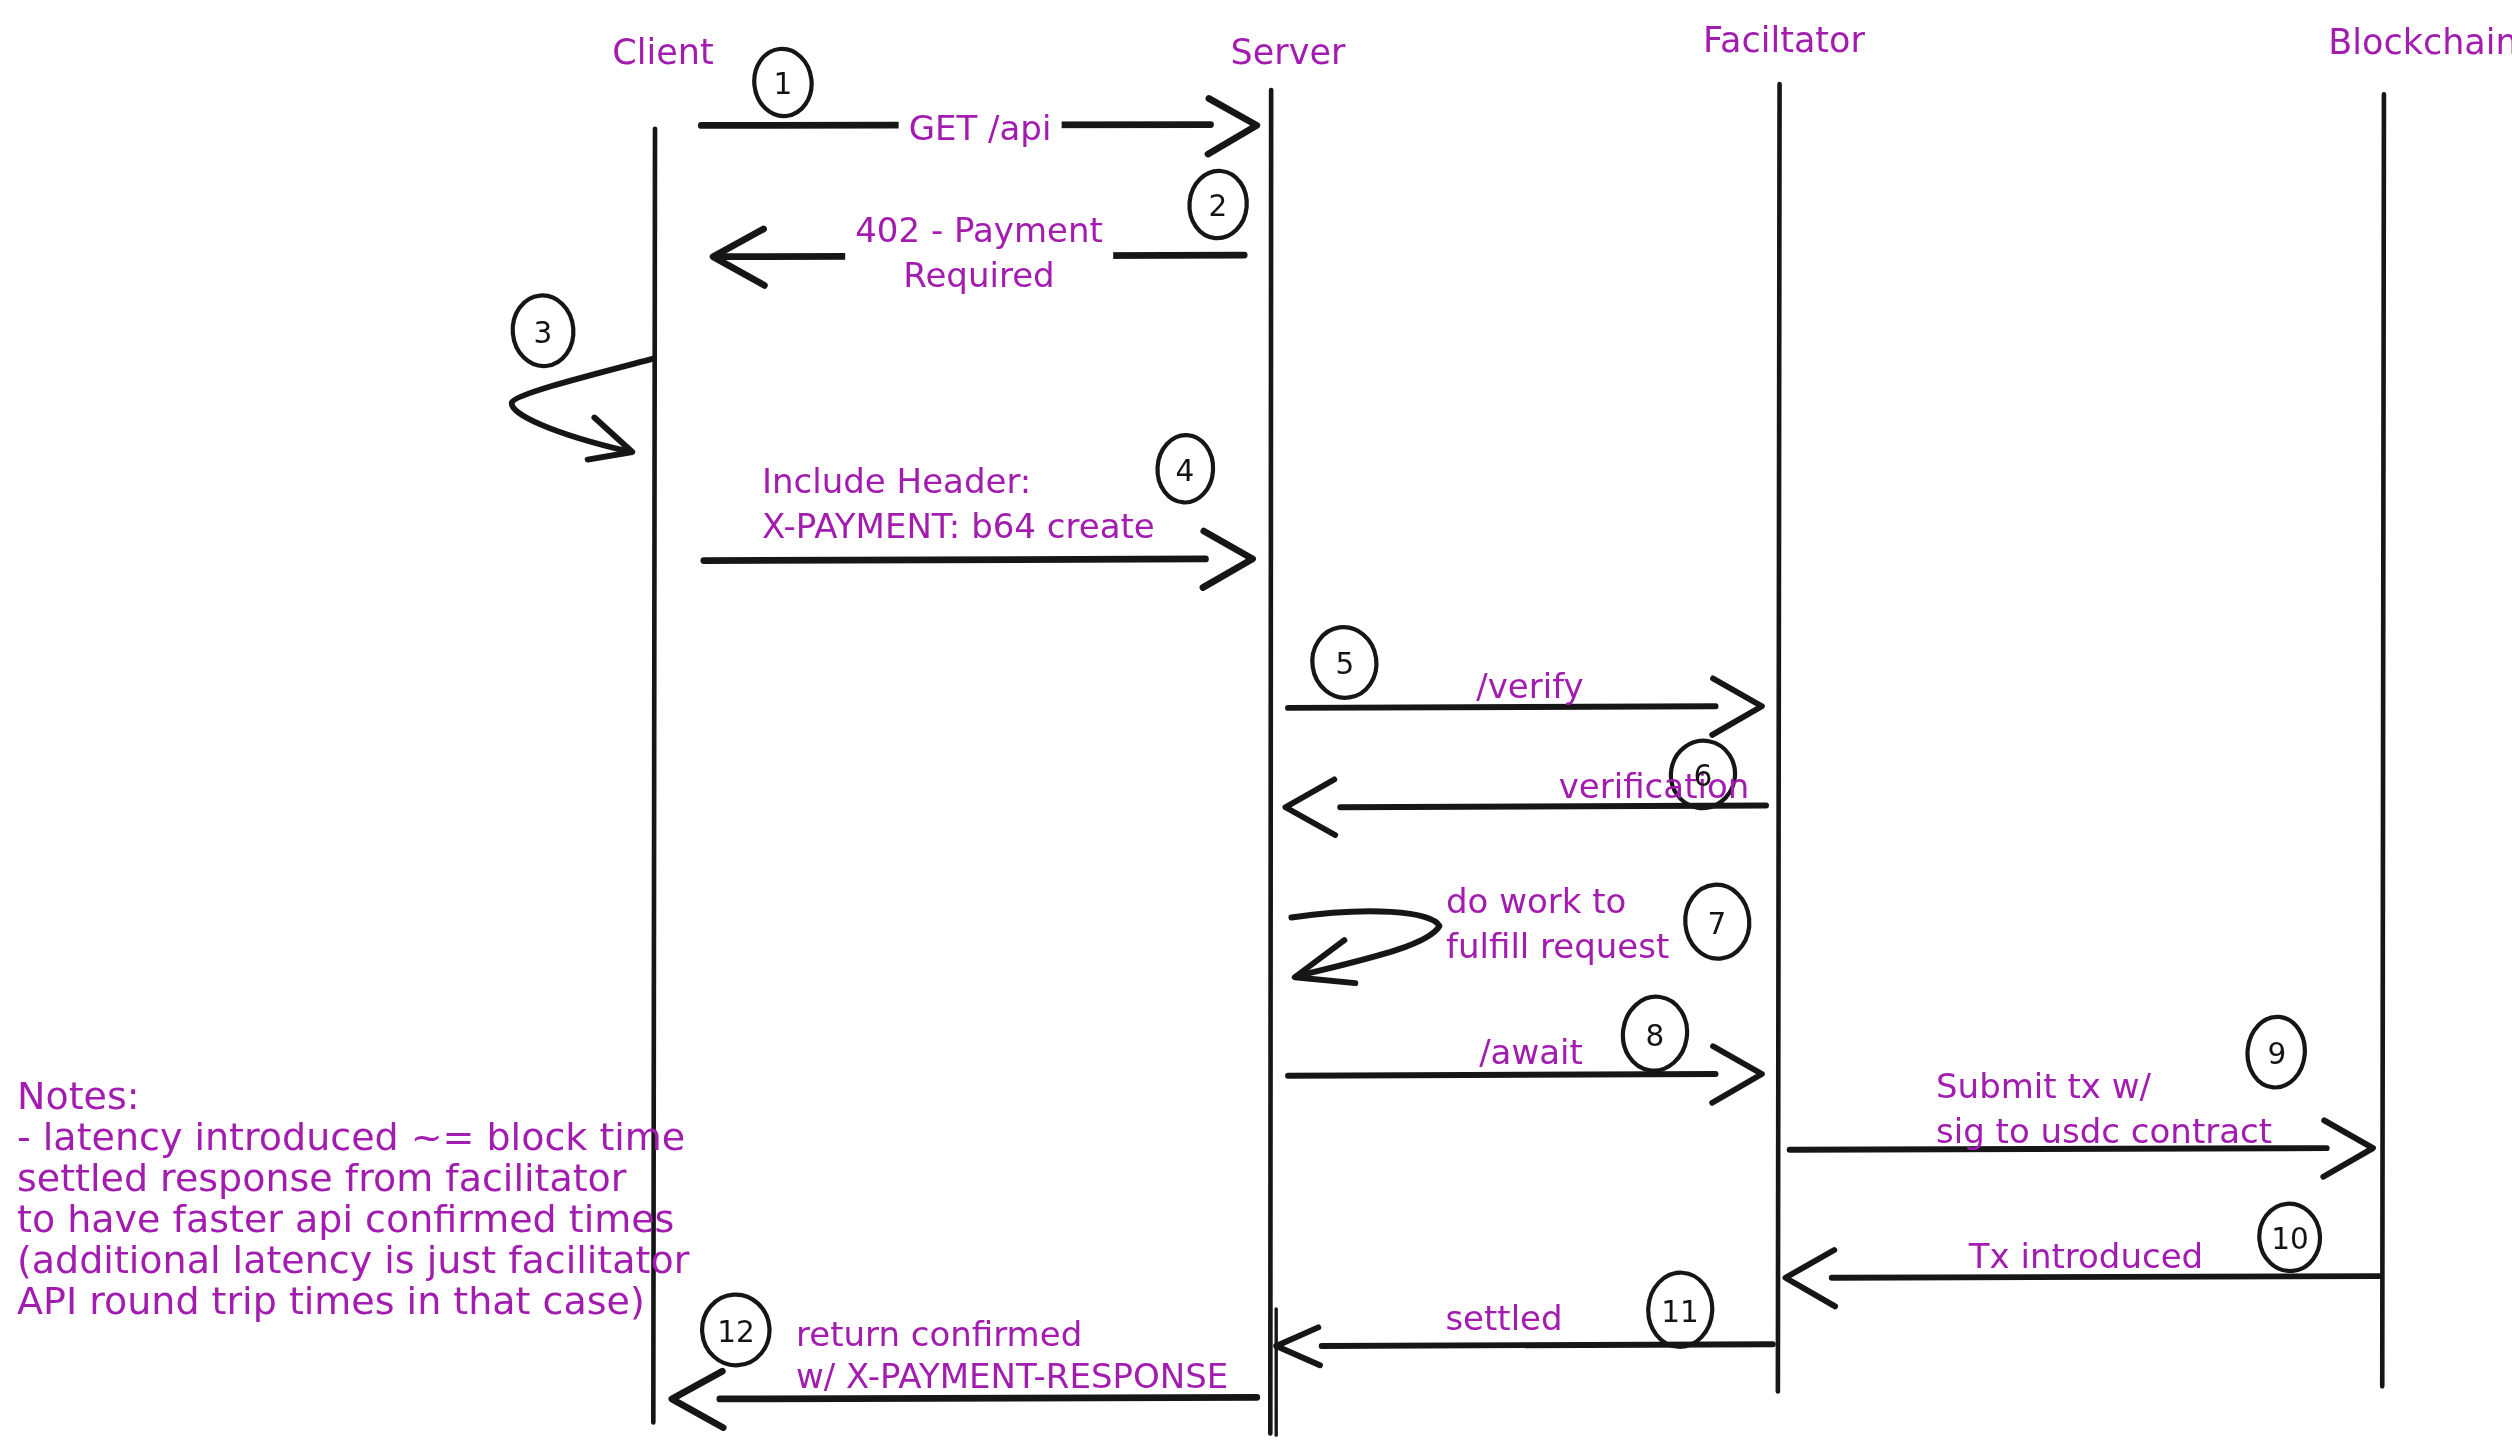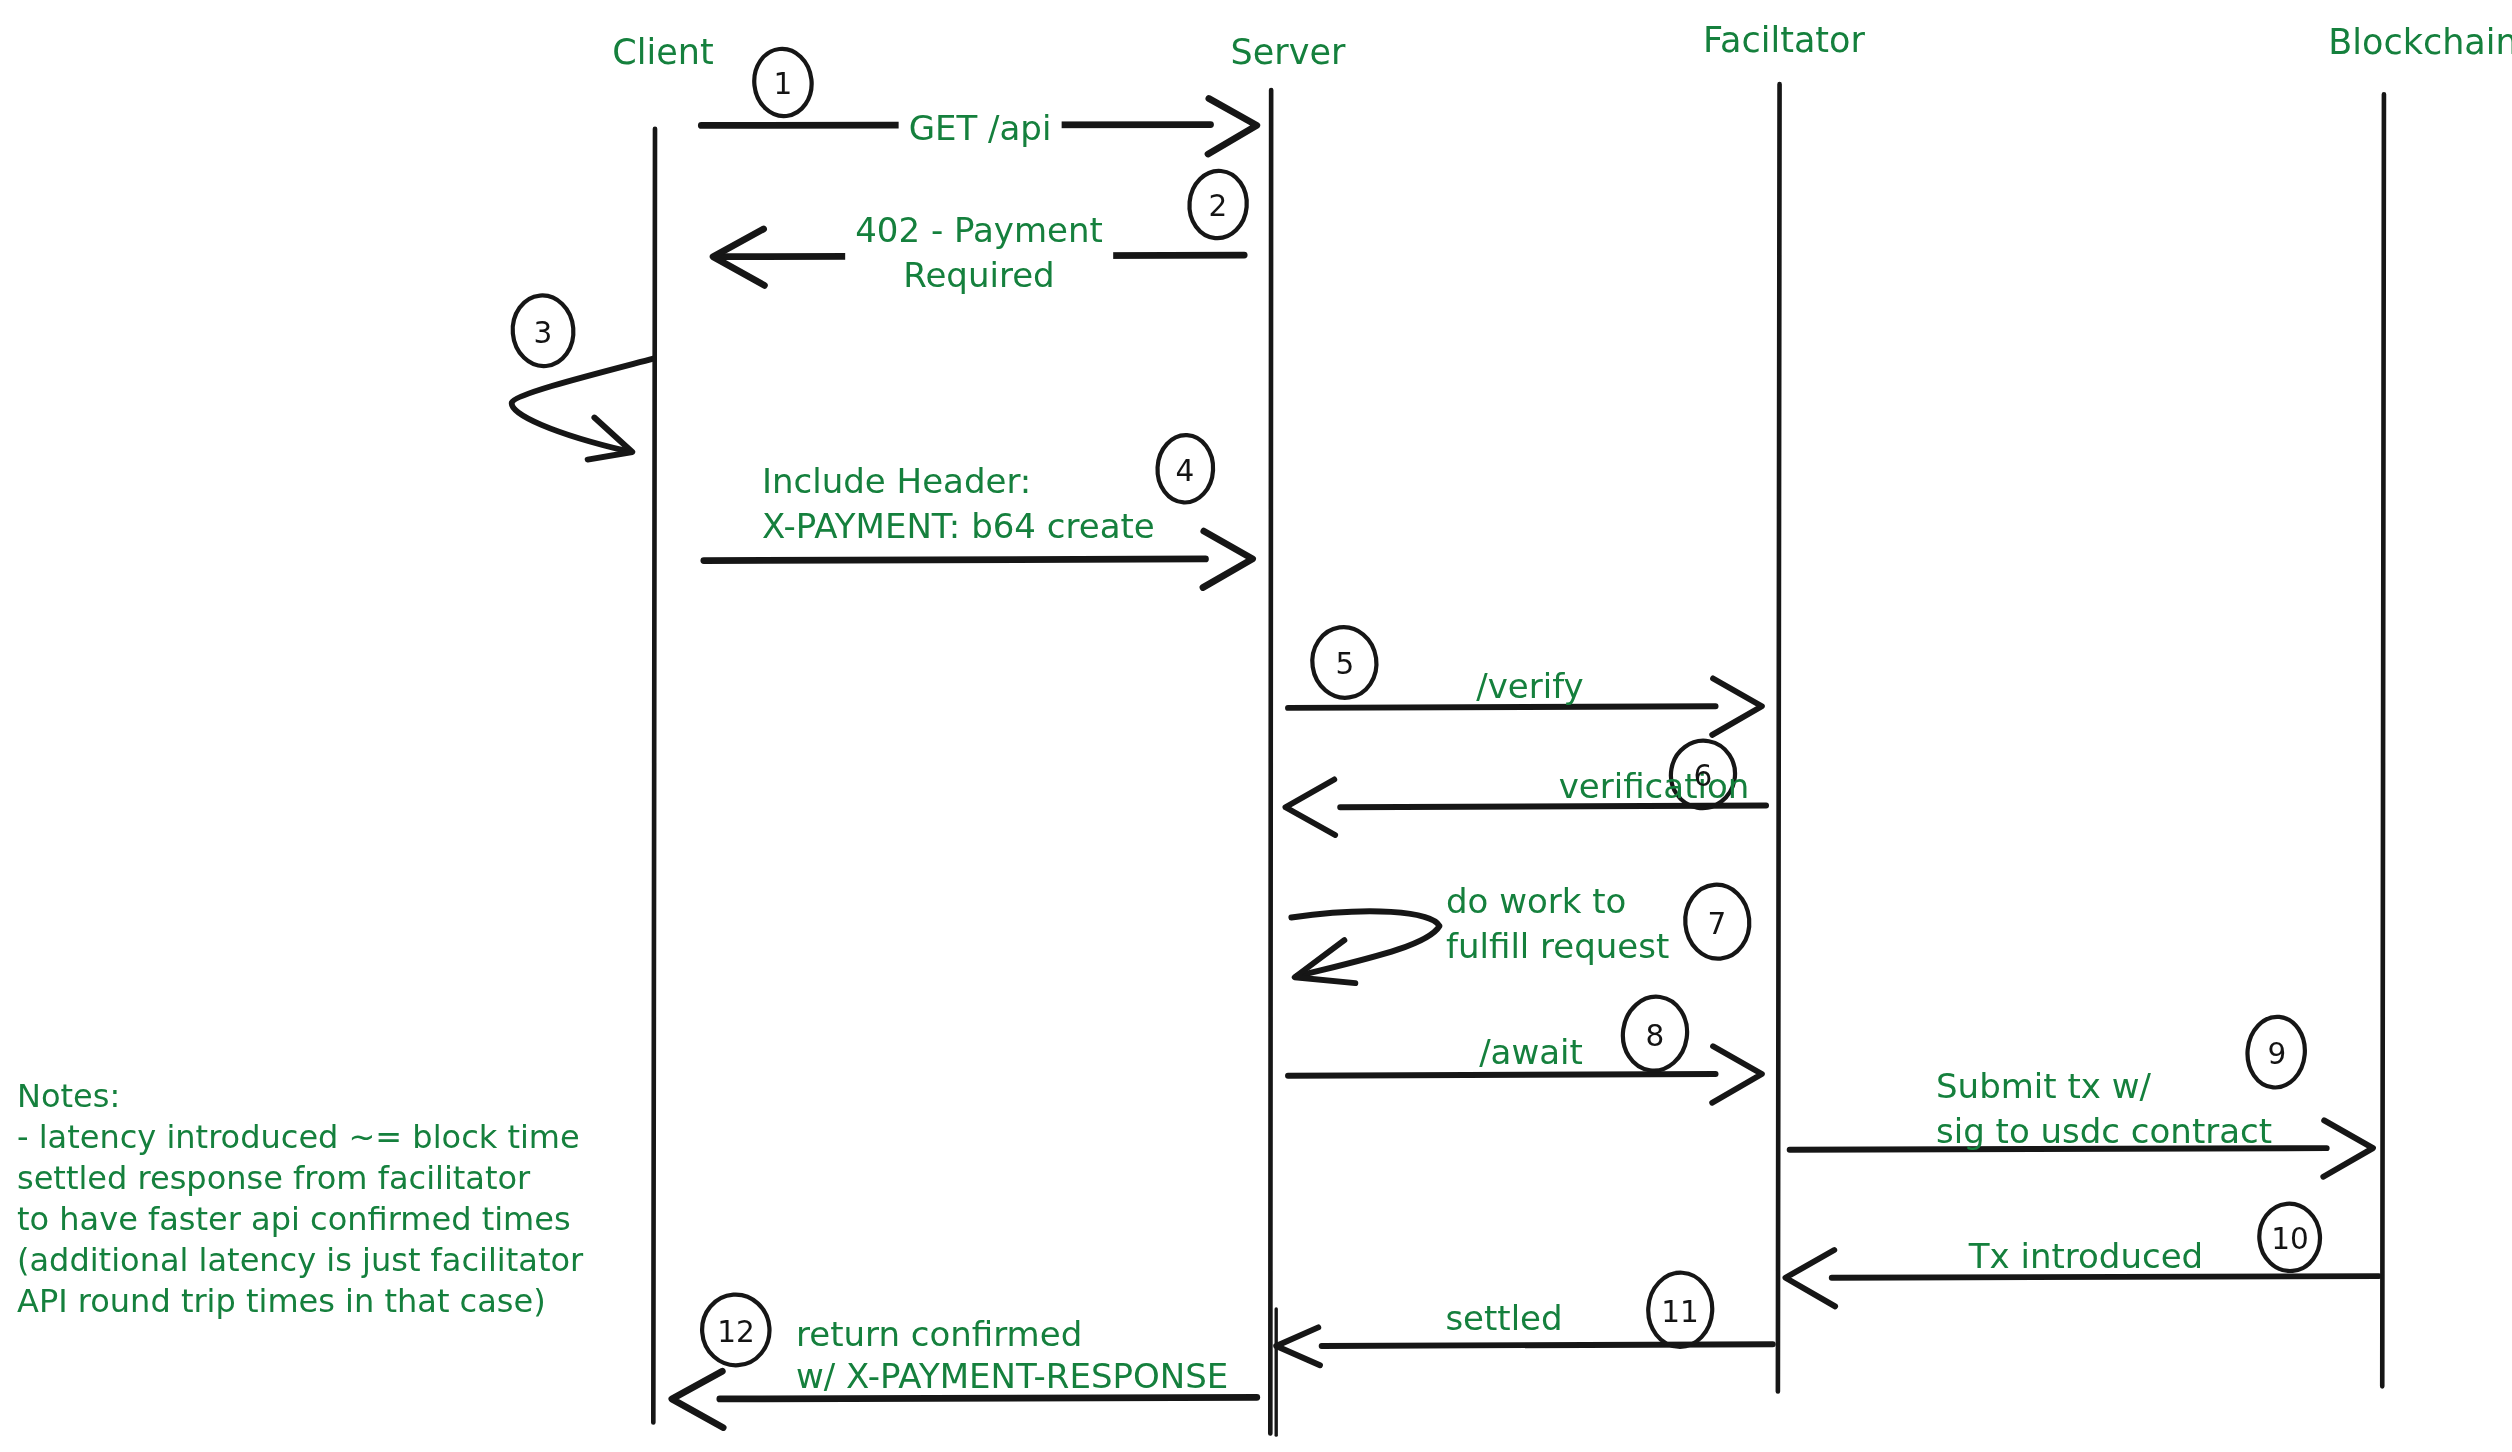--- a/index.html
+++ b/index.html
@@ -1,28 +1,28 @@
 <!DOCTYPE html>
 <html style="font-size:13.5px"><head>
 <meta charset="utf-8">
 <style>
   html,body{margin:0;padding:0;background:#fff;}
   #canvas{
     position:relative;width:2512px;height:1452px;background:#ffffff;
     font-family:"DejaVu Sans","Liberation Sans",sans-serif;color:#141414;overflow:hidden;
   }
   #strokes{position:absolute;left:0;top:0;}
-  .txt{position:absolute;white-space:nowrap;font-size:34px;line-height:45px;color:#15803d;}
+  .txt{position:absolute;white-space:nowrap;font-size:34px;line-height:45px;color:#a21caf;}
   .ctr{transform:translateX(-50%);text-align:center;}
   .bg{background:#ffffff;padding:0 10px;}
   .actor{font-size:35px;}
   .num{position:absolute;transform:translate(-50%,-50%);font-size:29.5px;color:#141414;}
   .lh49{line-height:41px;}
   .lh50{line-height:42px;}
-  .notes{font-size:32px;line-height:41px;}
+  .notes{font-size:38px;line-height:41px;}
 </style>
 </head>
 <body>
 
 <div id="canvas">
 
   <svg id="strokes" width="2512" height="1452" viewBox="0 0 2984 1725" fill="none" stroke="#161616" stroke-linecap="round" stroke-linejoin="round">
 
     <path stroke-width="5.5" d="M778 153 L776 1690"></path>
     <path stroke-width="5.5" d="M1510 107 L1509 1703"></path>

